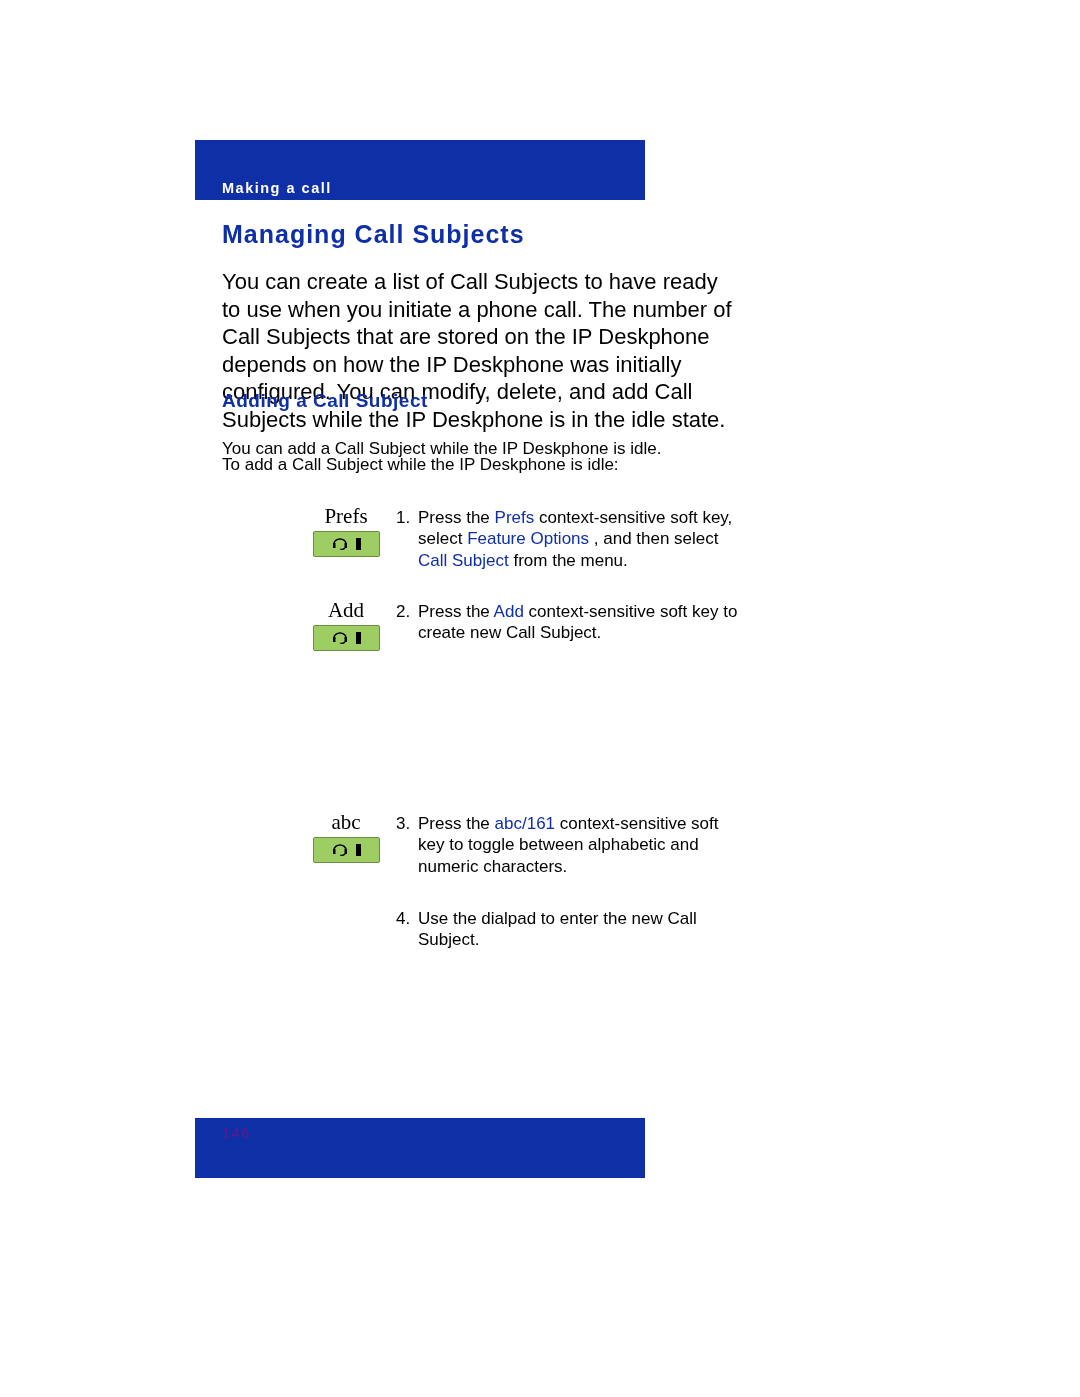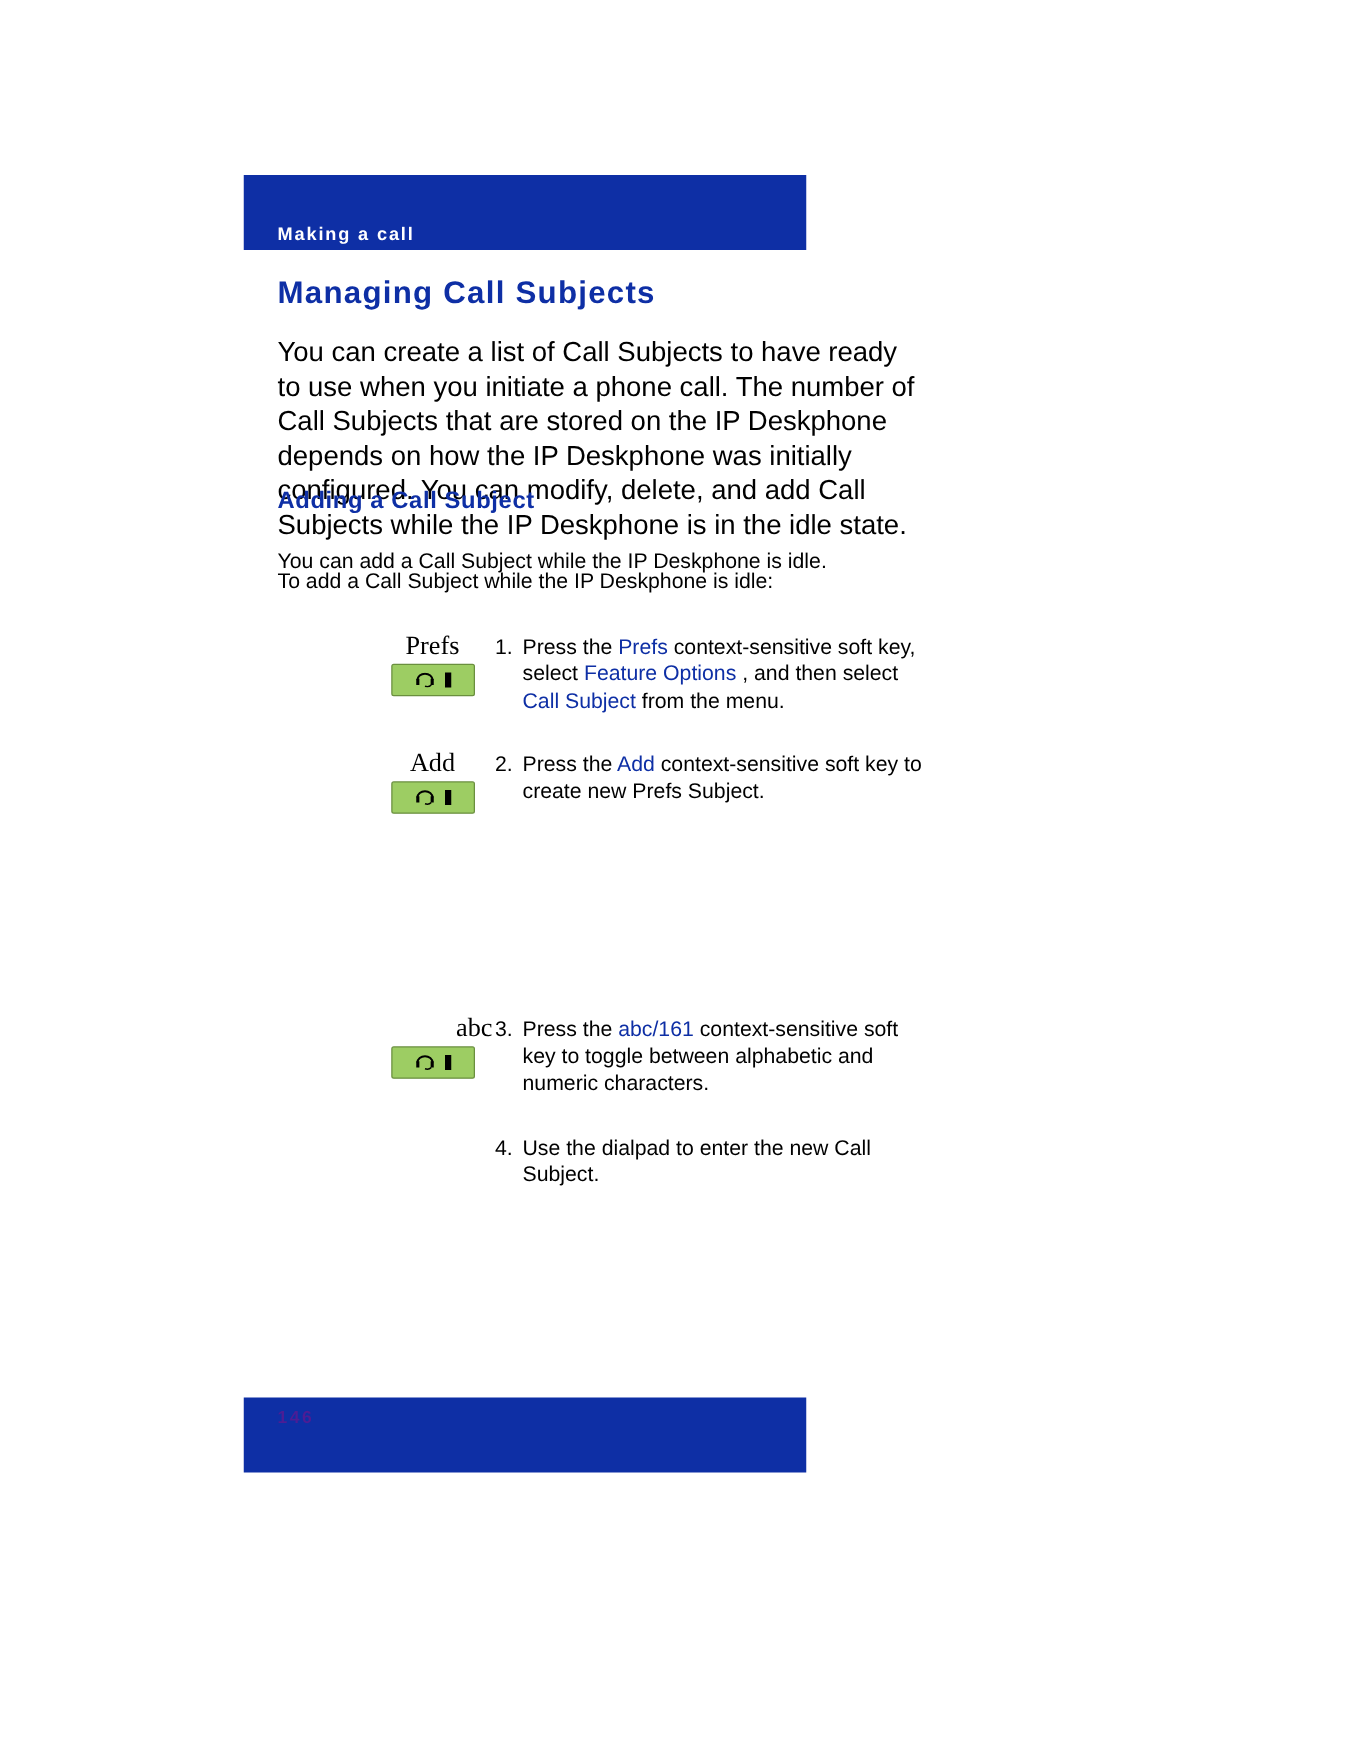--- a/index.html
+++ b/index.html
@@ -195,25 +195,25 @@
             <rect x="12.5" y="5" width="2.5" height="5" fill="#000"></rect>
             <path d="M8 11 Q11 12 13 10" fill="none" stroke="#000" stroke-width="1.2"></path>
           </svg>
       </span>
       <span class="bar-icon"></span>
     </div>
   </div>
   <div class="step-col" style="top:601px;">
     <div class="step-text">
       <span class="step-num">2.</span>
-      <span>Press the </span><span class="link">Add</span><span> context-sensitive soft key to create new Prefs Subject.</span>
-    </div>
-  </div>
-
-  <div class="softkey-col" style="top:810px;text-align:right;">
+      <span>Press the </span><span class="link">Add</span><span> context-sensitive soft key to create new Call Subject.</span>
+    </div>
+  </div>
+
+  <div class="softkey-col" style="top:810px;">
     <div class="softkey-label">abc</div>
     <div class="softkey-button">
       <span class="headset-icon">
         <svg viewBox="0 0 16 12" width="16" height="12">
             <path d="M2 6 A6 5 0 0 1 14 6" fill="none" stroke="#000" stroke-width="1.6"></path>
             <rect x="1" y="5" width="2.5" height="5" fill="#000"></rect>
             <rect x="12.5" y="5" width="2.5" height="5" fill="#000"></rect>
             <path d="M8 11 Q11 12 13 10" fill="none" stroke="#000" stroke-width="1.2"></path>
           </svg>
       </span>

